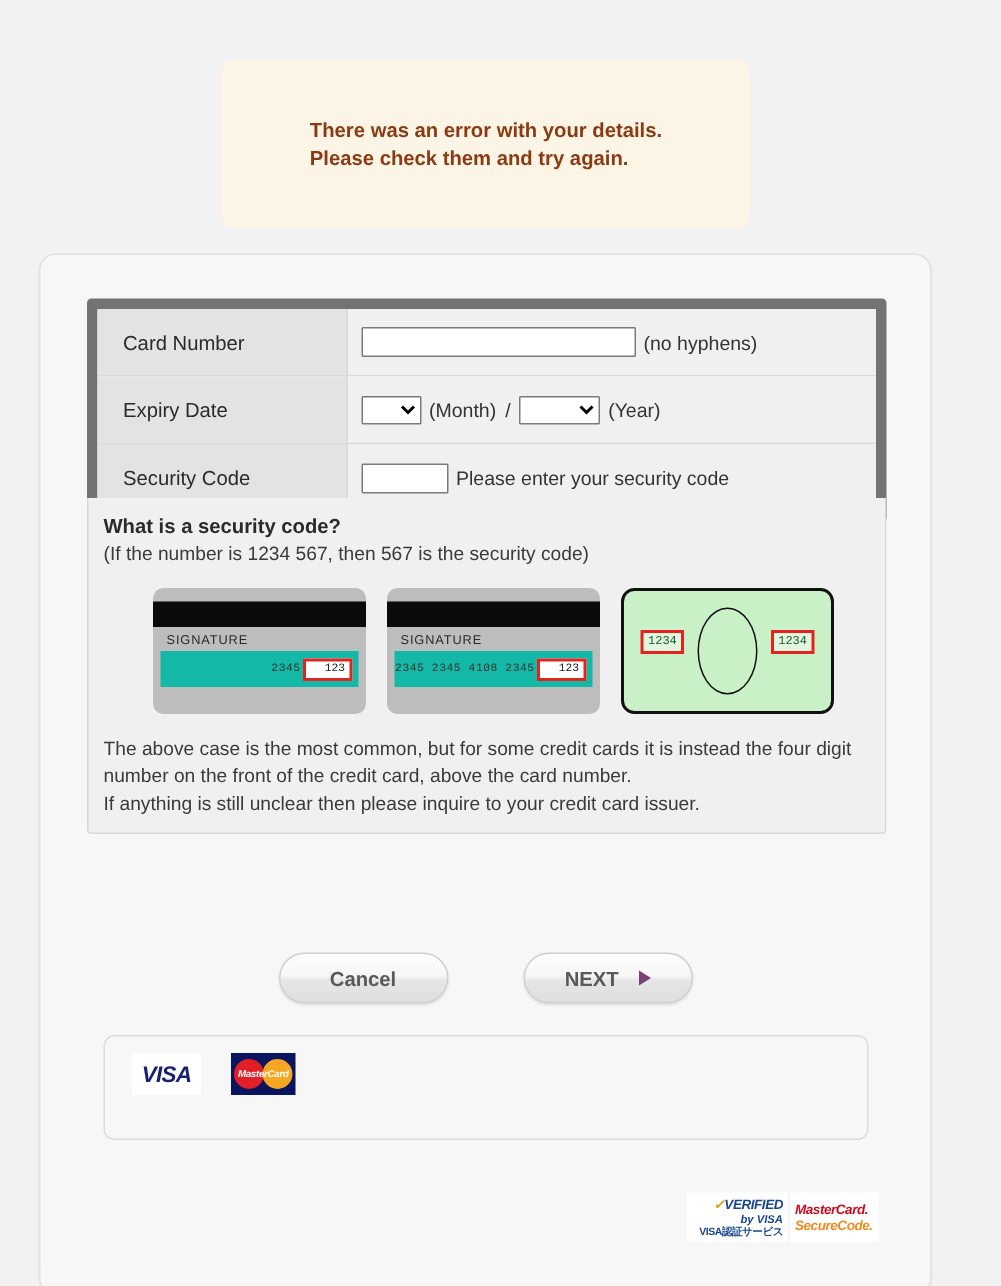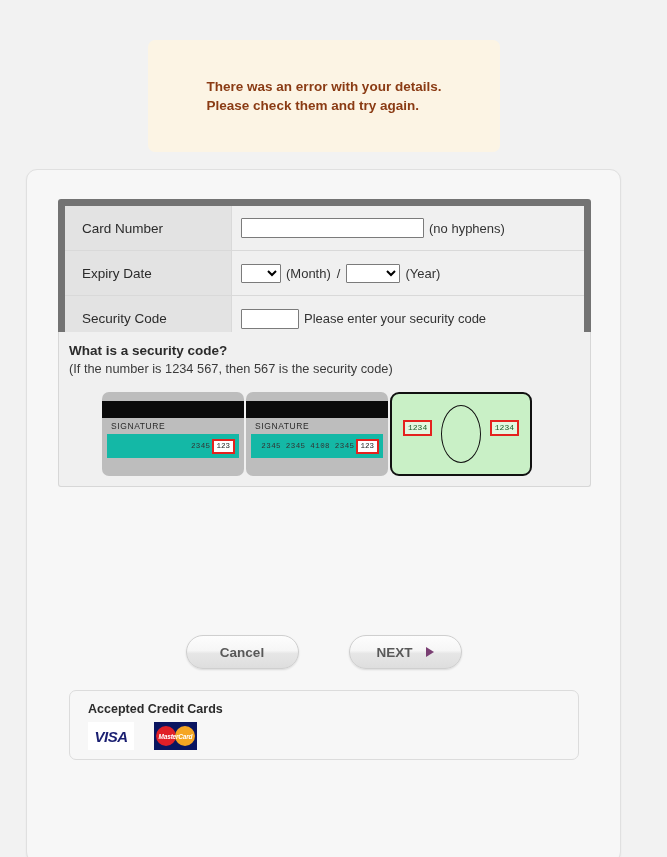--- a/index.html
+++ b/index.html
@@ -122,21 +122,21 @@
     color: #2b2b2b;
   }
   .info p {
     margin: 0;
     font-size: 12.8px;
     line-height: 18.5px;
     color: #3a3a3a;
   }
   .cards-row {
     display: flex;
-    gap: 2px;
+    gap: 14px;
     margin: 13px 0 0 33px;
   }
 
   
   .cc {
     width: 142px; height: 84px;
     border-radius: 7px;
     position: relative;
     background: #bdbdbd;
     overflow: hidden;
@@ -159,21 +159,21 @@
   .cc .digits {
     font-family: "Liberation Mono", monospace;
     font-size: 7.5px; color: #333;
     white-space: nowrap;
     letter-spacing: 0.4px;
   }
   .cc .cvvbox {
     font-family: "Liberation Mono", monospace;
     font-size: 7.5px; color: #222;
     border: 2.5px solid #e4221e;
-    padding: 1px 3px 1px 2px;
+    padding: 1px 3px 1px 12px;
     margin-left: 2px;
     background: #fff;
     line-height: 9px;
     position: relative;
     top: 1px;
   }
   .cc.front {
     background: #c9f0c6;
     border: 2px solid #111;
     border-radius: 9px;
@@ -390,41 +390,55 @@
         <div class="cc front">
           <div class="inner">
             <div class="fourbox left">1234</div>
             <div class="oval"></div>
             <div class="fourbox right">1234</div>
           </div>
         </div>
 
       </div>
 
+      <div class="info-foot">
+        <p>The above case is the most common, but for some credit cards it is instead the four digit number on the front of the credit card, above the card number.</p>
+        <p>If anything is still unclear then please inquire to your credit card issuer.</p>
+      </div>
     </div>
 
     <div class="btn-row">
       <div class="btn">
         <span>Cancel</span>
       </div>
       <div class="btn">
         <span>NEXT</span>
         <span class="arrow"></span>
       </div>
     </div>
 
     <div class="accepted">
-      <div class="ttl">Accepted Credit Cards</div>
       <div class="logos">
         <div class="visa-logo">
           <span class="vt">VISA</span>
         </div>
         <div class="mc-logo">
           <span class="c1"></span>
           <span class="c2"></span>
           <span class="mct">MasterCard</span>
         </div>
       </div>
     </div>
 
+    <div class="badges">
+      <div class="badge vbv">
+        <div class="l1"><span class="check">✓</span><span>VERIFIED</span></div>
+        <div class="l2">by VISA</div>
+        <div class="l3">VISA認証サービス</div>
+      </div>
+      <div class="badge scode">
+        <div class="s1">MasterCard.</div>
+        <div class="s2">SecureCode.</div>
+      </div>
+    </div>
 
   </div>
 </div>
 
 </body></html>

